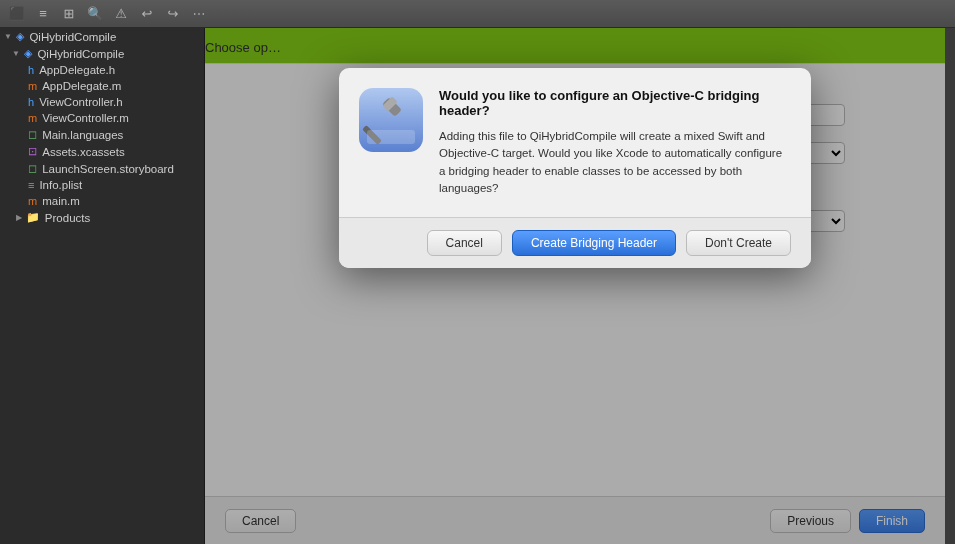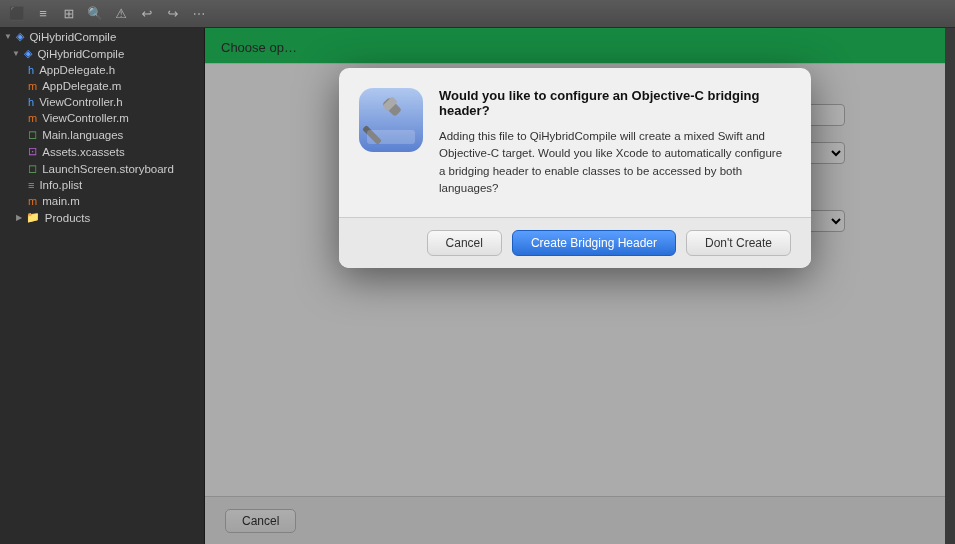--- a/index.html
+++ b/index.html
@@ -90,25 +90,25 @@
     }
 
     
     .choose-panel {
       flex: 1;
       background: #f5f5f5;
       display: flex;
       flex-direction: column;
     }
     .choose-header {
-      padding: 12px 16px 8px;
+      padding: 12px 0 8px;
       font-size: 13px;
       color: #333;
       border-bottom: 1px solid #ddd;
-      background: #22c55e;
+      background: #84cc16;
     }
 
     .form-area {
       flex: 1;
       padding: 40px 0;
       display: flex;
       flex-direction: column;
       gap: 16px;
       align-items: center;
     }
@@ -375,20 +375,24 @@
           <select class="form-select">
             <option>Swift</option>
             <option>Objective-C</option>
           </select>
         </div>
       </div>
     </div>
 
     <div class="bottom-bar">
       <button class="btn">Cancel</button>
+      <div class="btn-group">
+        <button class="btn">Previous</button>
+        <button class="btn btn-primary">Finish</button>
+      </div>
     </div>
 
     <div class="modal-overlay">
       <div class="modal">
         <div class="modal-content">
 
           <div class="modal-icon">
             <svg class="xcode-icon" viewBox="0 0 64 64" xmlns="http://www.w3.org/2000/svg">
               <defs>
                 <linearGradient id="xcodeGrad" x1="0" y1="0" x2="0" y2="1">

